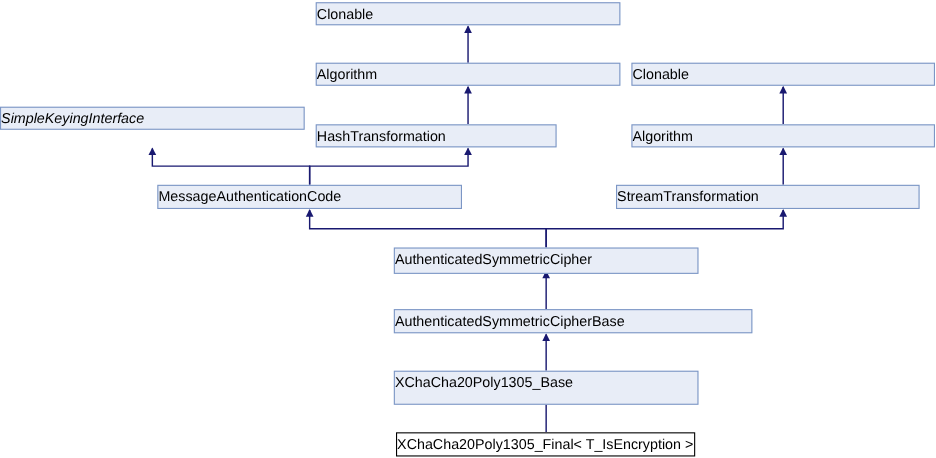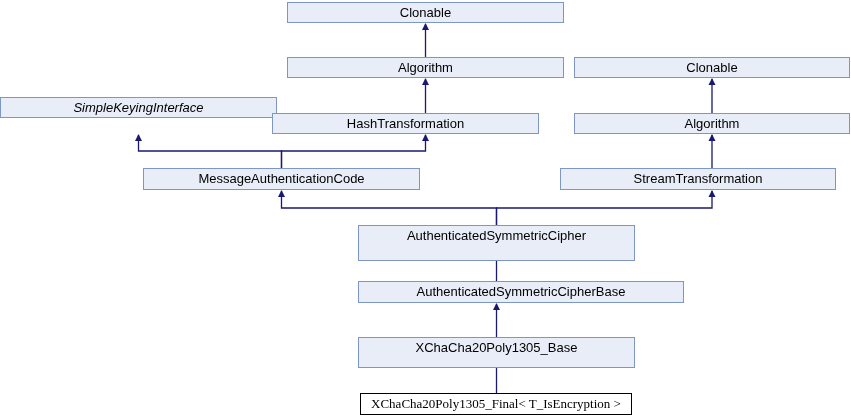--- a/index.html
+++ b/index.html
@@ -22,30 +22,29 @@
     width: 100%;
     height: 100%;
   }
   .node {
     position: absolute;
     box-sizing: border-box;
     background: var(--node-fill, #e8edf7);
     border: 1px solid var(--node-border, #7c96c5);
     color: var(--text, #000000);
     font-size: 13px;
-    text-align: center;
+    text-align: left;
     white-space: nowrap;
     overflow: hidden;
     cursor: pointer;
   }
   .node.focus {
     background: var(--focus-fill, #ffffff);
     border: 1px solid var(--focus-border, #000000);
     cursor: default;
-    font-family: Liberation Serif, serif;
   }
 </style>
 </head>
 <body>
 
 <div class="diagram" style="width: 851px; height: 416px;">
   <svg class="edges-layer" xmlns="http://www.w3.org/2000/svg" viewBox="0 0 851 416" width="851" height="416">
       <g>
         <polyline points="425.5,78 425.5,24" fill="none" stroke="#191970" stroke-width="1.3"></polyline>
         <polygon points="425.5,23 422,30 429,30" fill="#191970"></polygon>
@@ -89,22 +88,22 @@
       <g>
         <polyline points="496.5,393 496.5,359" fill="none" stroke="#191970" stroke-width="1.3"></polyline>
         <polygon points="496.5,358 493,365 500,365" fill="#191970"></polygon>
       </g>
     </svg>
   <div>
       <div class="node" style="left: 287px; top: 2px; width: 277px; height: 21px; line-height: 19px;">Clonable</div>
       <div class="node" style="left: 287px; top: 57px; width: 277px; height: 21px; line-height: 19px;">Algorithm</div>
       <div class="node" style="left: 574px; top: 57px; width: 276px; height: 21px; line-height: 19px;">Clonable</div>
       <div class="node" style="left: 0px; top: 97px; width: 277px; height: 21px; line-height: 19px; font-style: italic;">SimpleKeyingInterface</div>
-      <div class="node" style="left: 272px; top: 113px; width: 267px; height: 21px; line-height: 19px;">HashTransformation</div>
+      <div class="node" style="left: 287px; top: 113px; width: 219px; height: 21px; line-height: 19px;">HashTransformation</div>
       <div class="node" style="left: 574px; top: 113px; width: 276px; height: 21px; line-height: 19px;">Algorithm</div>
       <div class="node" style="left: 143px; top: 168px; width: 277px; height: 22px; line-height: 20px;">MessageAuthenticationCode</div>
       <div class="node" style="left: 560px; top: 168px; width: 276px; height: 22px; line-height: 20px;">StreamTransformation</div>
-      <div class="node" style="left: 358px; top: 225px; width: 277px; height: 36px; line-height: 19px;">AuthenticatedSymmetricCipher</div>
+      <div class="node" style="left: 358px; top: 225px; width: 277px; height: 24px; line-height: 19px;">AuthenticatedSymmetricCipher</div>
       <div class="node" style="left: 358px; top: 281px; width: 326px; height: 22px; line-height: 20px;">AuthenticatedSymmetricCipherBase</div>
       <div class="node" style="left: 358px; top: 337px; width: 277px; height: 31px; line-height: 19px;">XChaCha20Poly1305_Base</div>
       <div class="node focus" style="left: 360px; top: 393px; width: 272px; height: 22px; line-height: 20px;">XChaCha20Poly1305_Final&lt; T_IsEncryption &gt;</div>
     </div>
 </div>
 
 </body></html>

